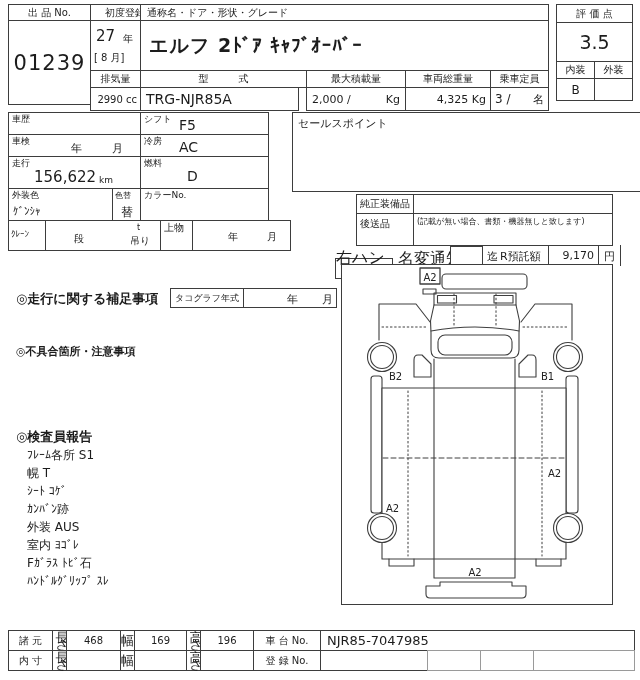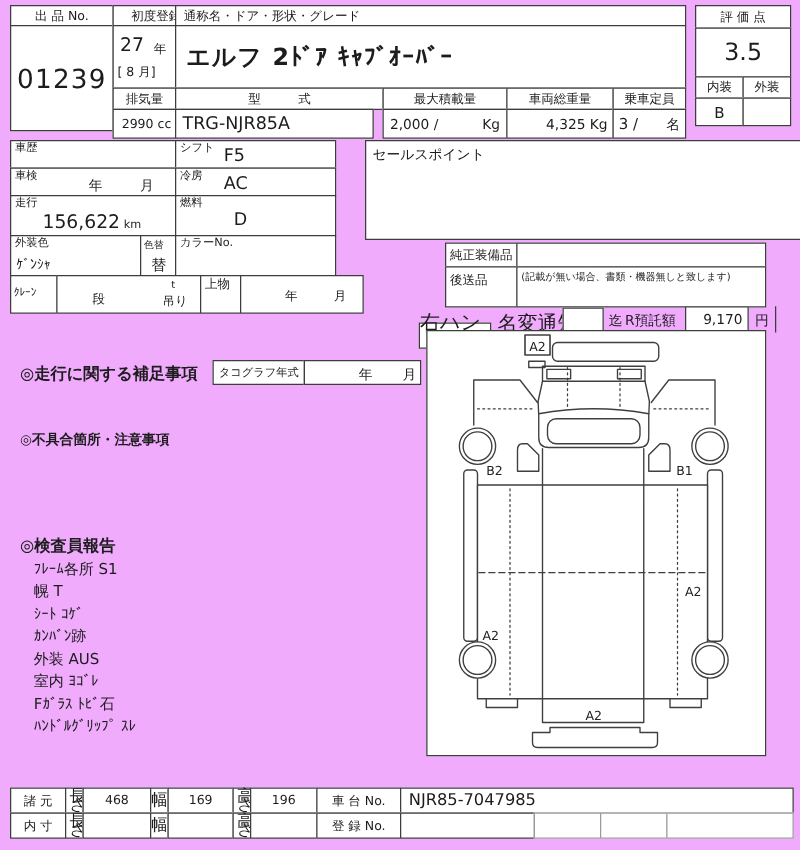--- a/index.html
+++ b/index.html
@@ -1,16 +1,16 @@
 <!DOCTYPE html>
 <html><head>
 <meta charset="utf-8">
 <style>
   html,body{margin:0;padding:0;background:#e9e9e7;}
-  .page{position:relative;width:640px;height:680px;background:#f0abfc;
+  .page{position:relative;width:640px;height:680px;background:#ffffff;
         font-family:"DejaVu Sans","Liberation Sans",sans-serif;color:#1c1c1c;
         -webkit-font-smoothing:antialiased;overflow:hidden;}
   .cell{position:absolute;box-sizing:border-box;border:1px solid #3d3d3d;background:#fff;}
   .cell--gray{border-color:#9a9a9a;}
   .txt{position:absolute;box-sizing:border-box;white-space:nowrap;}
   .corner{position:absolute;top:1px;left:3px;font-size:9px;line-height:11px;}
   .hdr{display:flex;align-items:center;justify-content:center;font-size:10px;}
   .vcenter{display:flex;align-items:center;}
   .hcenter{display:flex;align-items:center;justify-content:center;}
   .vstack{display:flex;flex-direction:column;align-items:center;justify-content:center;line-height:7px;font-size:13px;}

